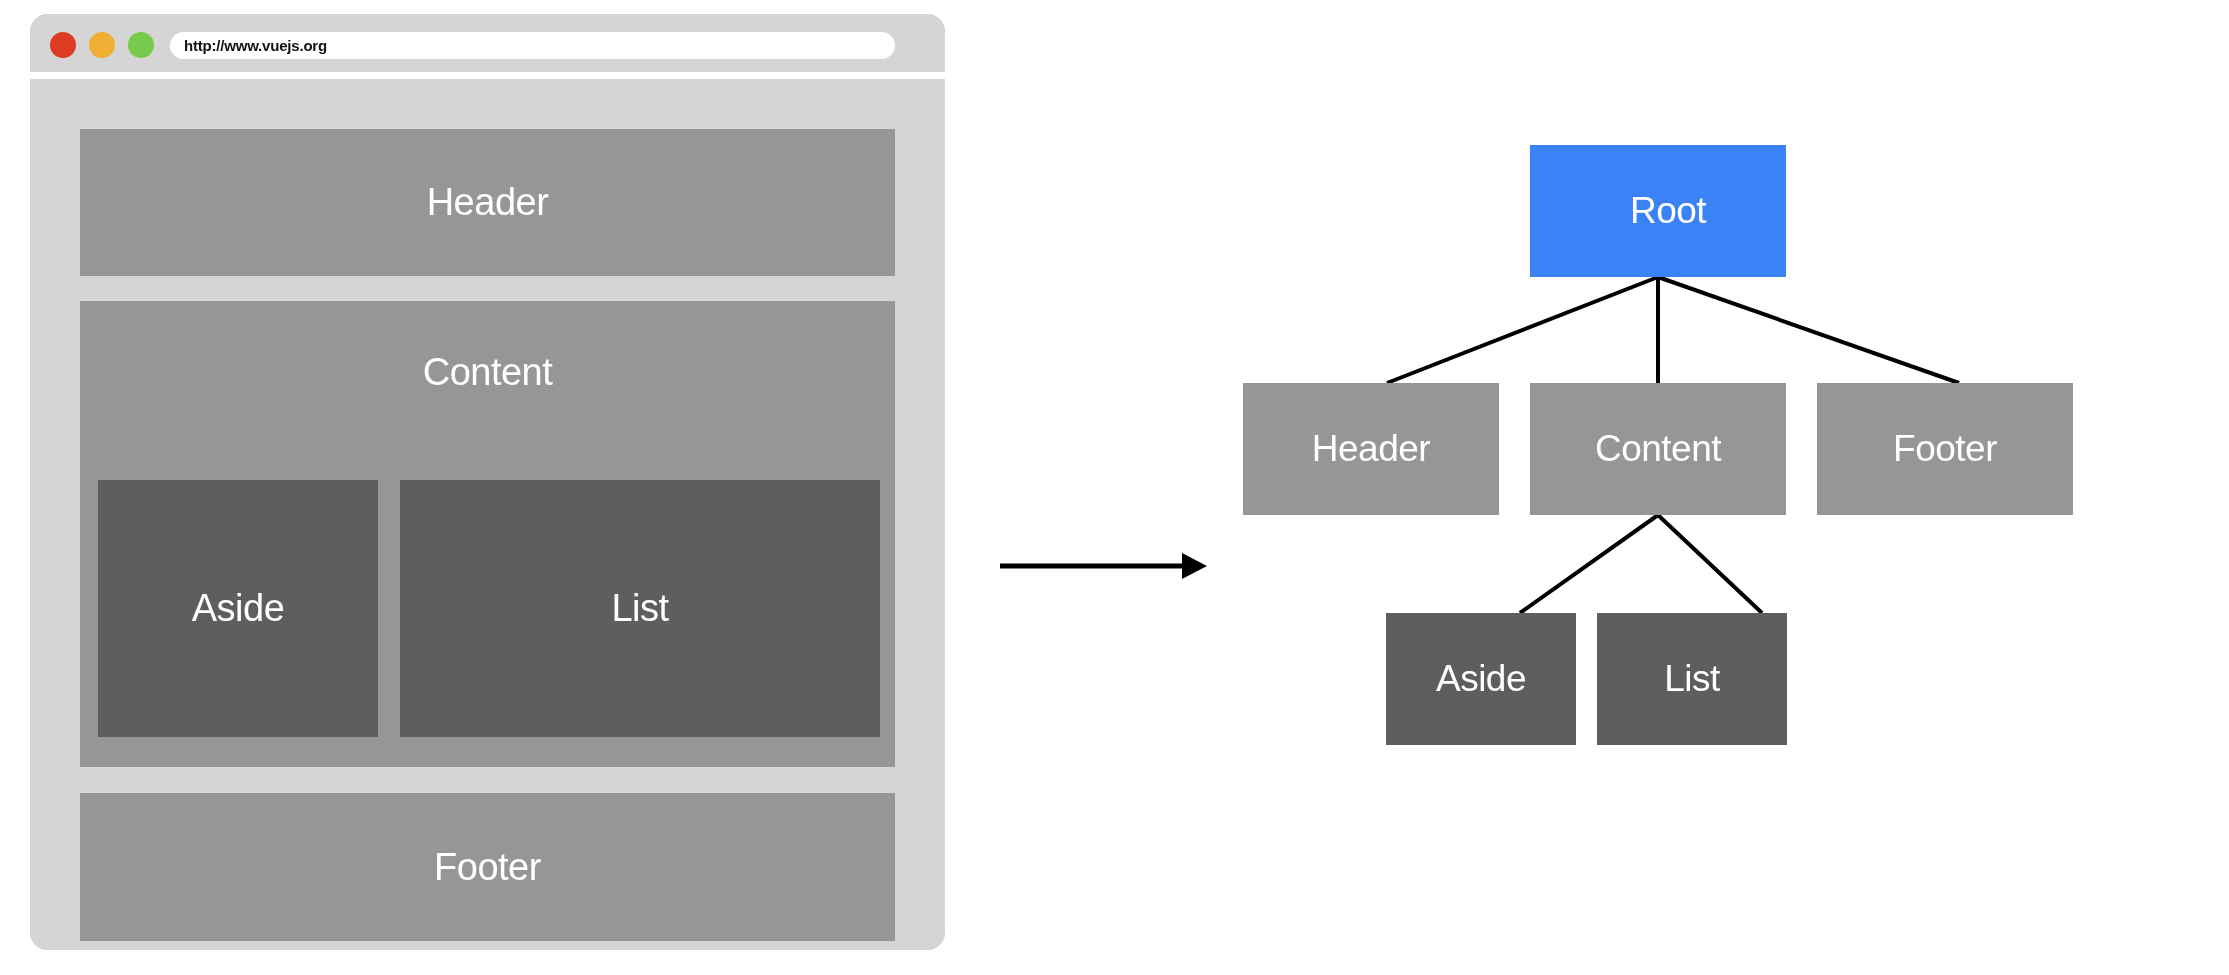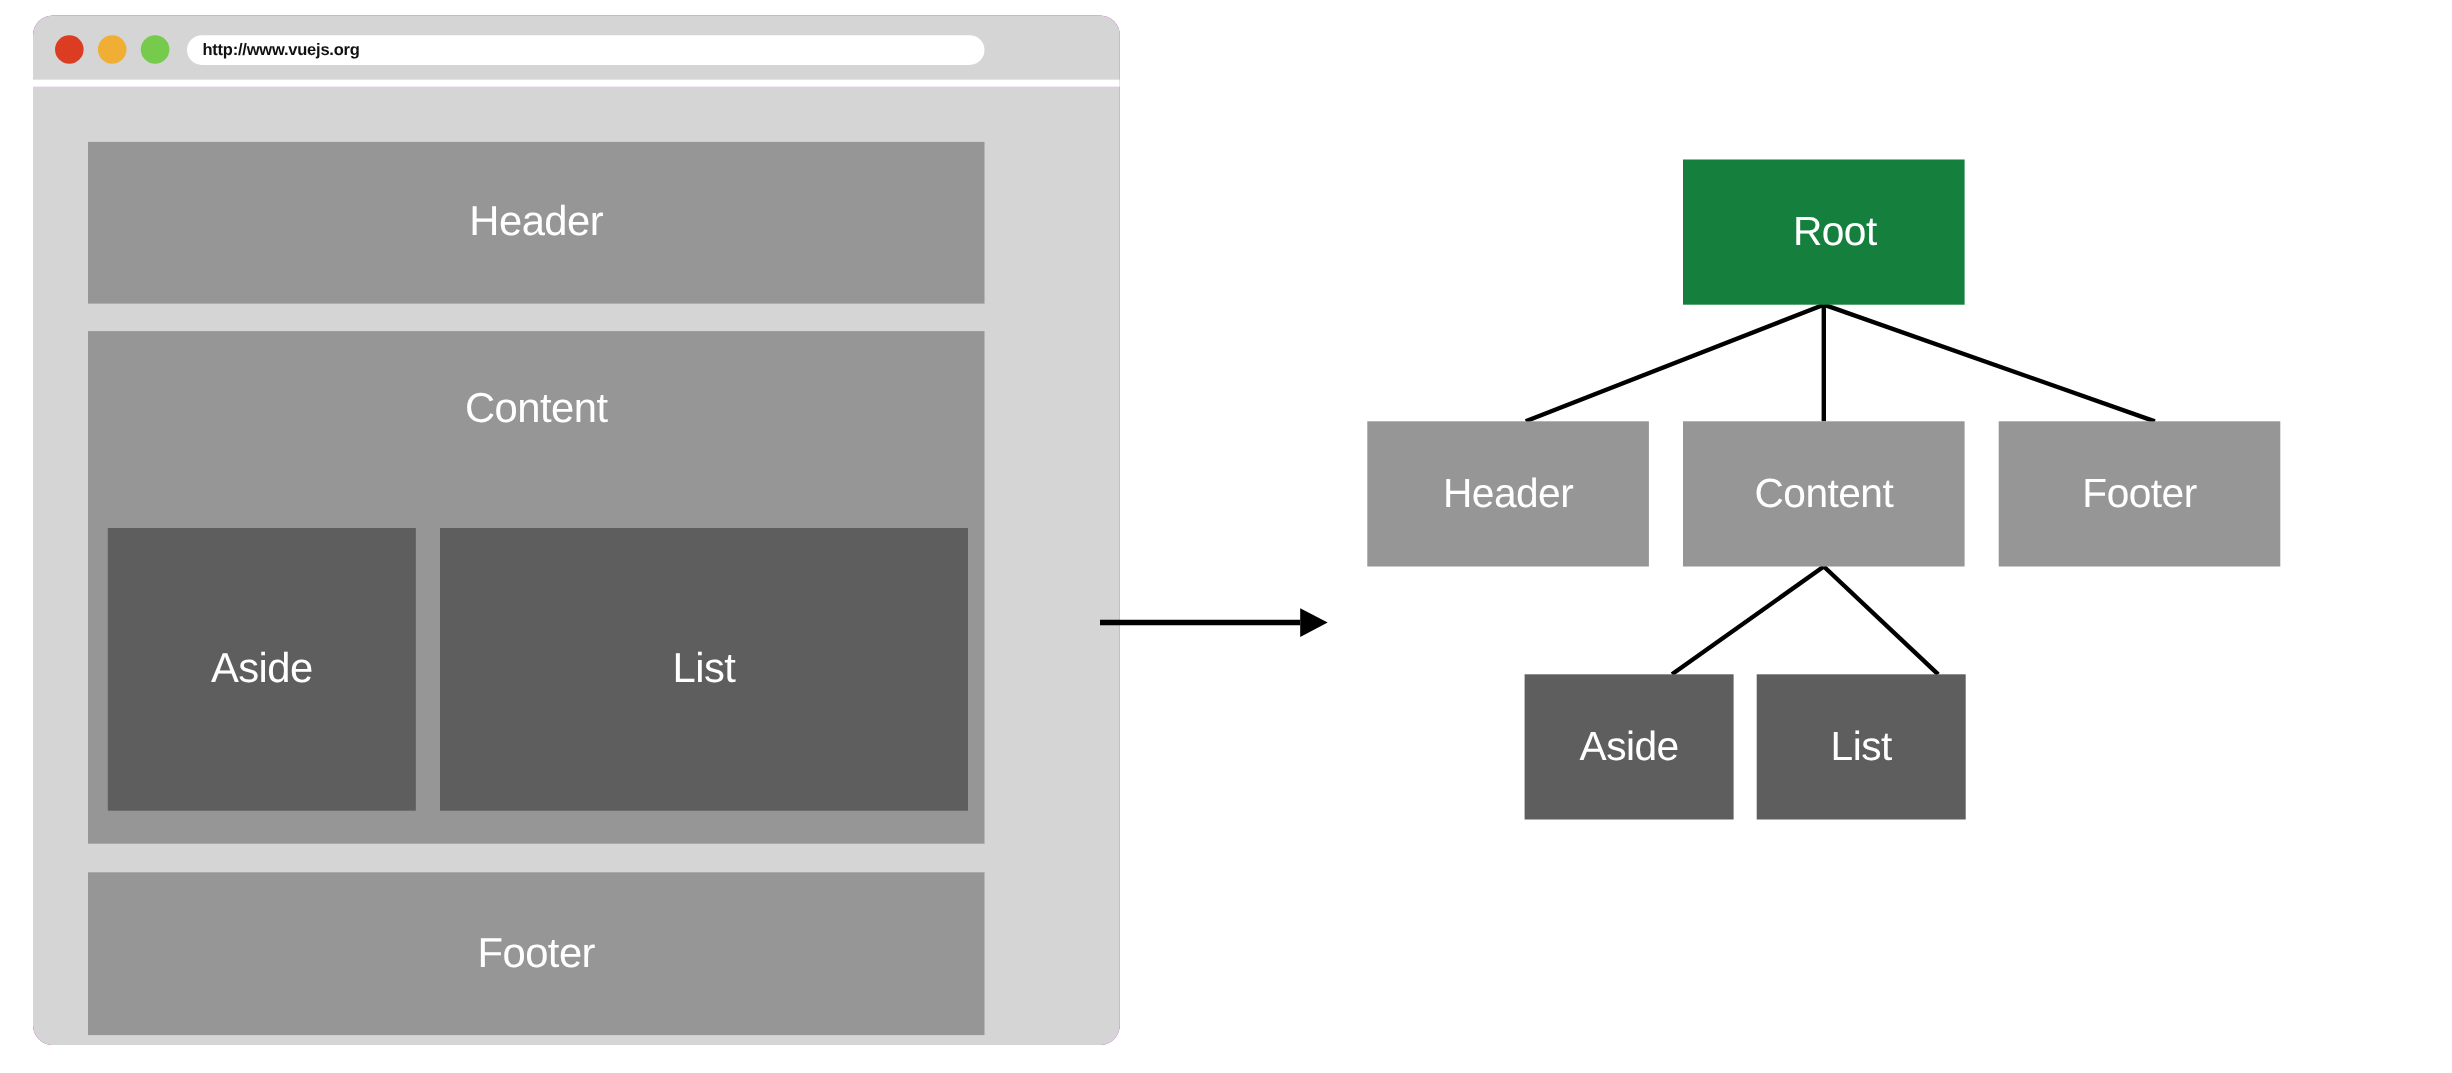--- a/index.html
+++ b/index.html
@@ -13,23 +13,23 @@
     position: relative;
     overflow: hidden;
     font-family: "Liberation Sans", sans-serif;
   }
 
   
   .browser-window {
     position: absolute;
     left: 30px;
     top: 14px;
-    width: 988px;
+    width: 915px;
     height: 936px;
-    background: #a21caf;
+    background: #fca5a5;
     border-radius: 18px;
     box-sizing: border-box;
   }
   .browser-titlebar {
     position: absolute;
     left: 0;
     top: 0;
     width: 100%;
     height: 58px;
     border-top-left-radius: 18px;
@@ -167,21 +167,21 @@
     align-items: center;
     justify-content: center;
     color: #ffffff;
     box-sizing: border-box;
   }
   .tree-label {
     font-size: 37px;
     color: #ffffff;
     letter-spacing: -0.5px;
   }
-  .node-root    { left: 540px; top: 145px; width: 256px; height: 132px; background: #15803d; padding-left: 20px; }
+  .node-root    { left: 540px; top: 145px; width: 256px; height: 132px; background: #3b82f6; padding-left: 20px; }
   .node-header  { left: 253px; top: 383px; width: 256px; height: 132px; background: #969696; }
   .node-content { left: 540px; top: 383px; width: 256px; height: 132px; background: #969696; }
   .node-footer  { left: 827px; top: 383px; width: 256px; height: 132px; background: #969696; }
   .node-aside   { left: 396px; top: 613px; width: 190px; height: 132px; background: #5e5e5e; }
   .node-list    { left: 607px; top: 613px; width: 190px; height: 132px; background: #5e5e5e; }
 </style>
 </head>
 <body>
 
 <div class="browser-window">

